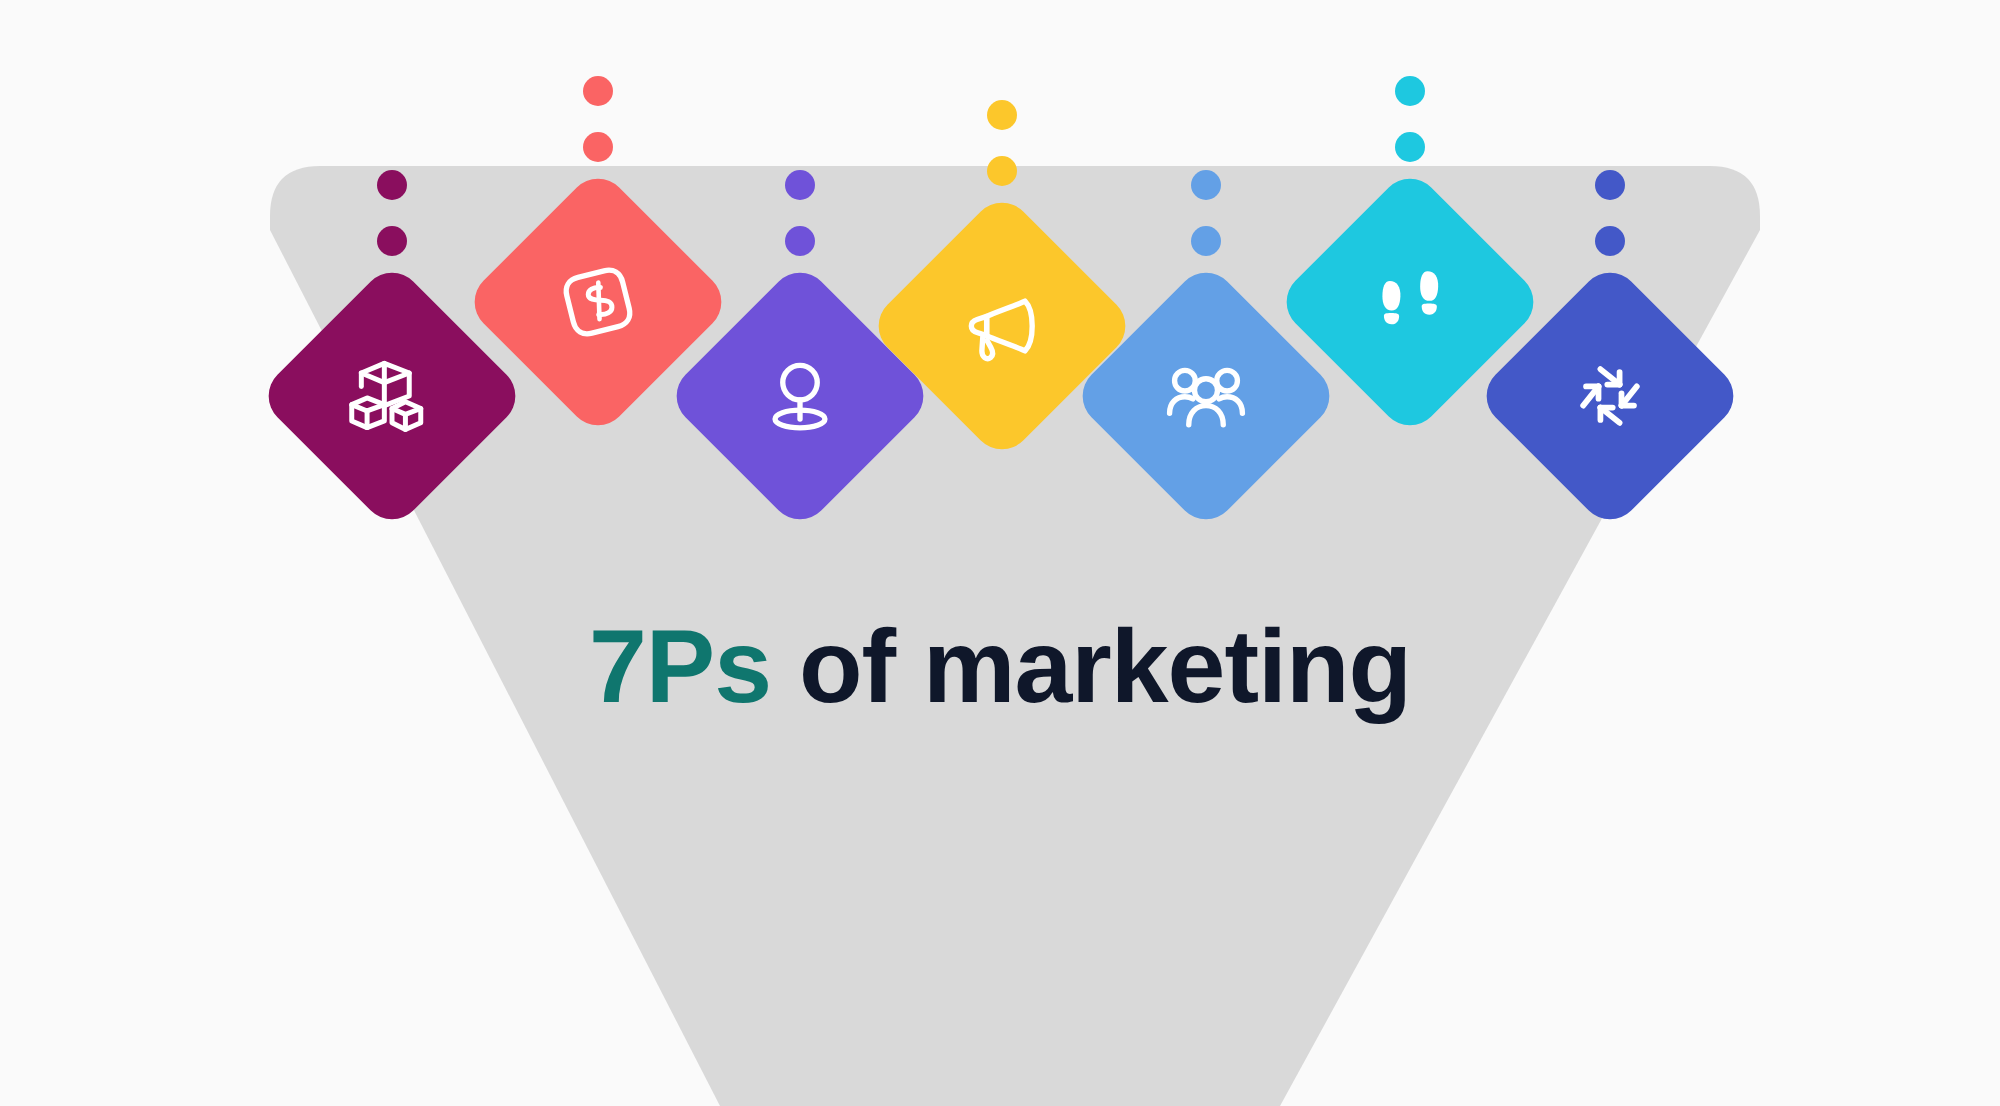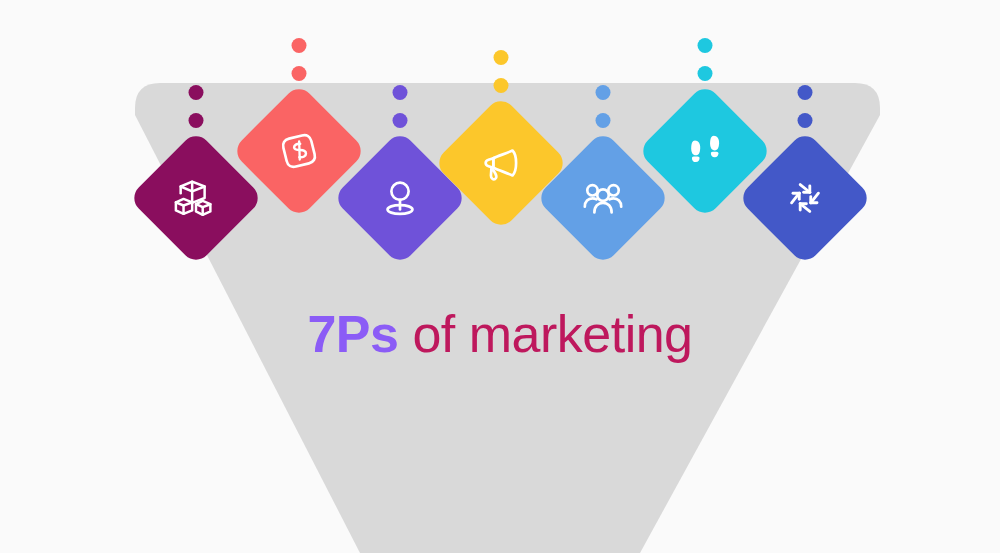--- a/index.html
+++ b/index.html
@@ -55,22 +55,22 @@
   #title-block {
     position:absolute;
     left:0; top:304px;
     width:1000px;
     text-align:center;
     font-size:52px;
     font-weight:bold;
     letter-spacing:-0.5px;
     white-space:nowrap;
   }
-  #title-accent { color:#8b5cf6; }
-  #title-rest  { color:#be185d; font-weight:normal; }
+  #title-accent { color:#0f766e; }
+  #title-rest  { color:#0f172a; font-weight:bold; }
 </style>
 </head>
 <body>
 
 <div id="stage">
 
   <svg id="funnel-svg" viewBox="0 0 1000 553" preserveAspectRatio="none" aria-hidden="true">
     <path d="M 135 108
              Q 135 83 160 83
              L 855 83

